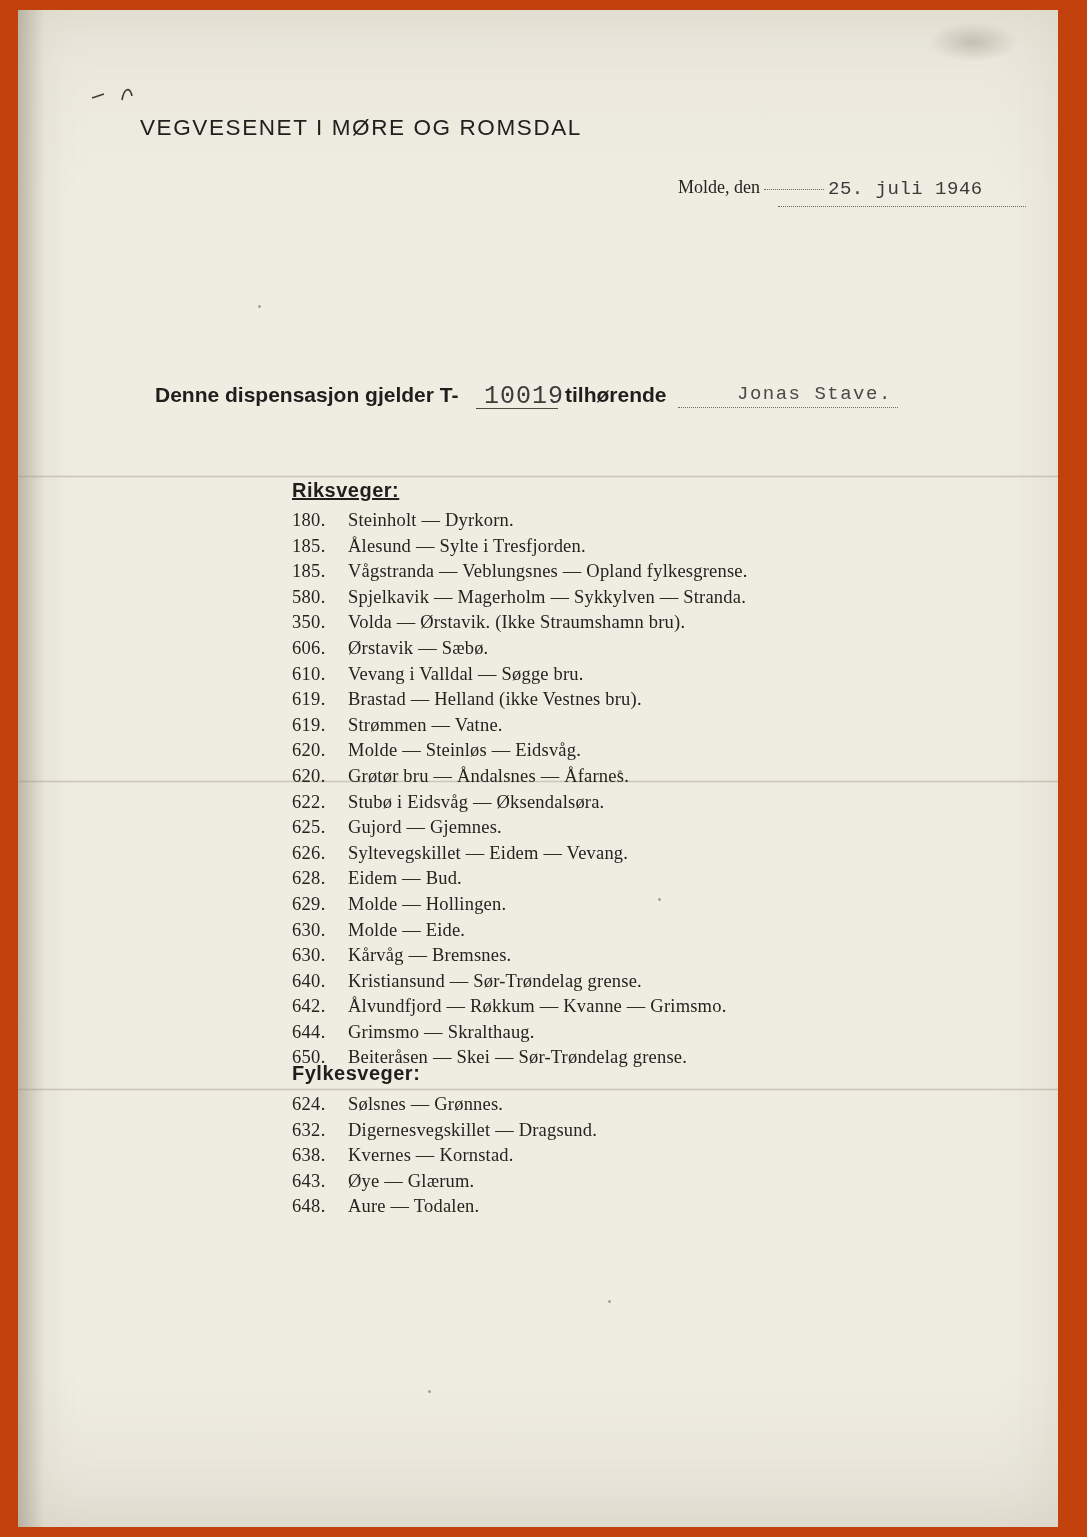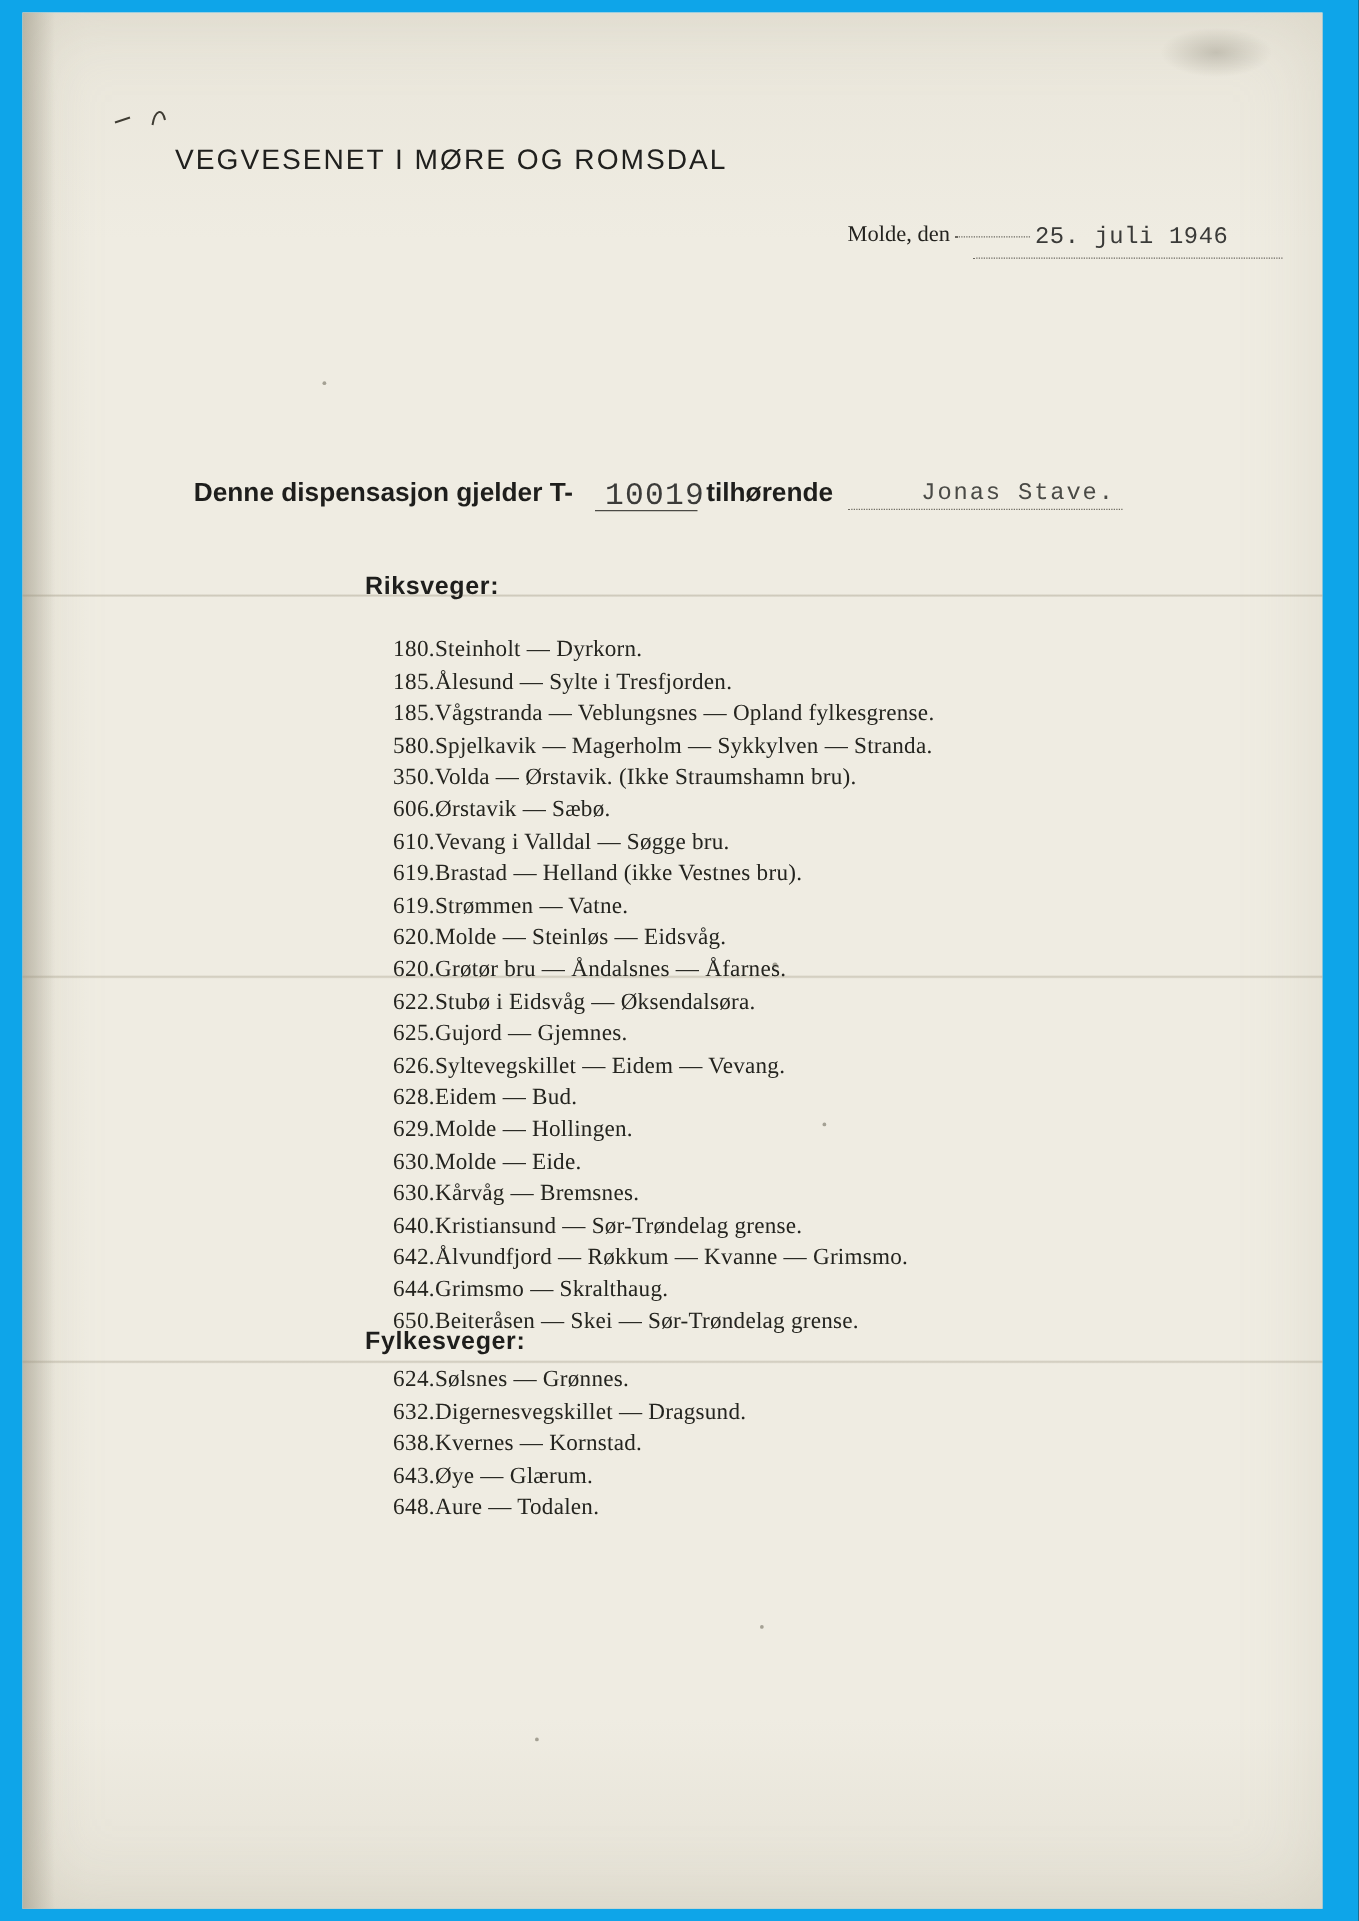--- a/index.html
+++ b/index.html
@@ -4,21 +4,21 @@
 <style>
   html, body {
     margin: 0;
     padding: 0;
     background: #1c1c1c;
   }
   .page {
     position: relative;
     width: 1087px;
     height: 1537px;
-    background: #0ea5e9;
+    background: #c2410c;
     overflow: hidden;
     font-family: "Liberation Serif", serif;
   }
   .paper {
     position: absolute;
     left: 18px;
     top: 10px;
     width: 1040px;
     height: 1517px;
     background: #efece2;
@@ -156,41 +156,40 @@
 
   .section-title {
     position: absolute;
     left: 274px;
     font-family: "Liberation Sans", sans-serif;
     font-size: 20px;
     font-weight: bold;
     color: #1e1e1c;
     letter-spacing: 0.5px;
   }
-  .section-title.riks { top: 448px; }
+  .section-title.riks { top: 469px; text-decoration: underline; }
   .section-title.fylkes { top: 1052px; }
 
   .list {
     position: absolute;
     left: 274px;
     font-size: 18.5px;
     color: #24241f;
   }
   .list.riks { top: 500px; }
   .list.fylkes { top: 1084px; }
   .row {
     display: flex;
     align-items: baseline;
     height: 25.6px;
   }
   .num {
     width: 56px;
     flex: 0 0 56px;
     letter-spacing: 0.3px;
-    text-align: right;
   }
   .desc {
     letter-spacing: 0.2px;
     white-space: nowrap;
   }
 
   .speck {
     position: absolute;
     background: rgba(90,85,70,0.5);
     border-radius: 50%;

